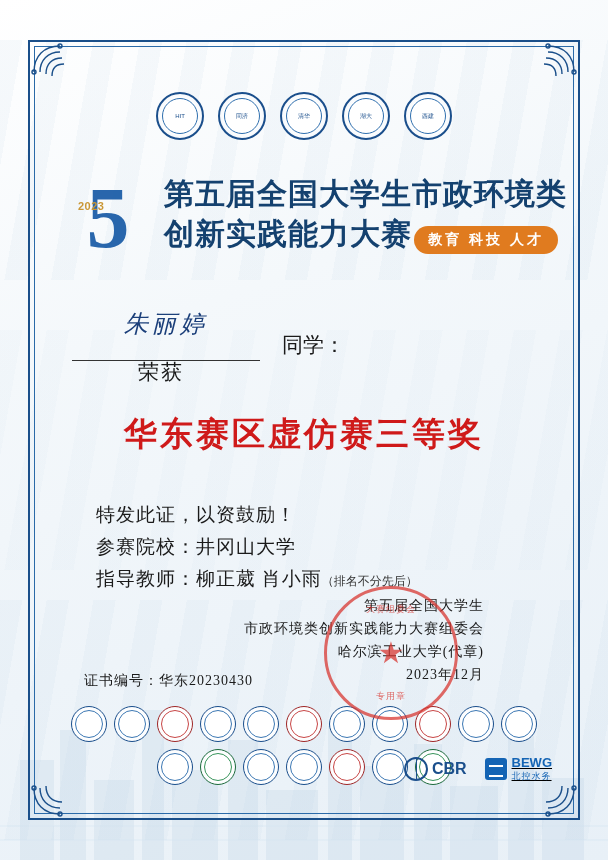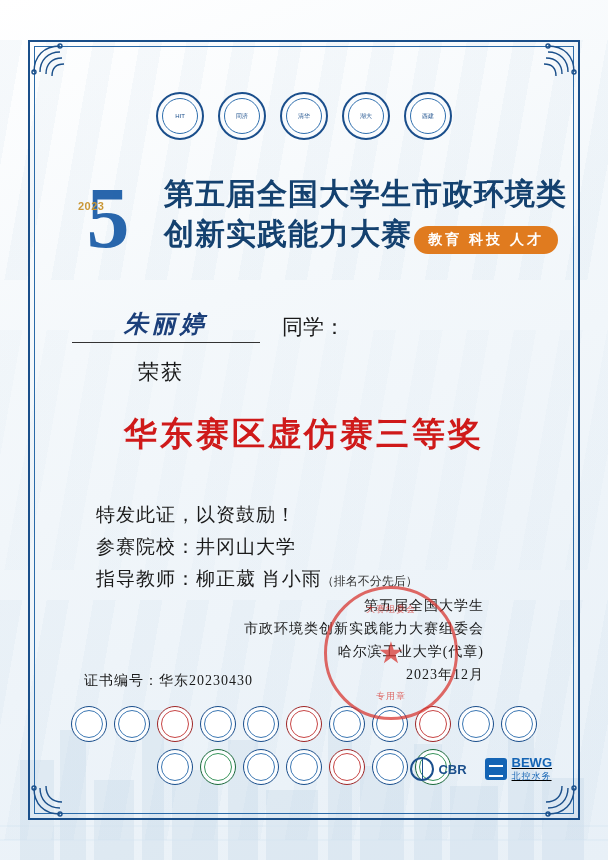--- a/index.html
+++ b/index.html
@@ -166,22 +166,21 @@
     position: absolute;
     left: 72px;
     top: 308px;
     display: flex;
     align-items: flex-end;
   }
   .name-field {
     width: 188px;
     border-bottom: 1.5px solid #333;
     text-align: center;
-    padding-bottom: 2px;
-    font-weight: bold;
+    padding-bottom: 20px;
   }
   .name-field span {
     font-family: "Liberation Serif", serif;
     font-size: 24px;
     color: #1b3f7a;
     font-style: italic;
     letter-spacing: 4px;
   }
   .name-suffix {
     font-family: "Liberation Serif", serif;
@@ -319,21 +318,21 @@
     display: flex;
     align-items: center;
     gap: 18px;
   }
   .brand-cbr {
     display: flex;
     align-items: center;
     gap: 4px;
     color: #1b4f8c;
     font-weight: bold;
-    font-size: 13px;
+    font-size: 16px;
     font-family: "Liberation Sans", sans-serif;
   }
   .brand-cbr .globe {
     width: 20px; height: 20px;
     border-radius: 50%;
     border: 2px solid #1b4f8c;
     position: relative;
   }
   .brand-cbr .globe::after {
     content: "";

